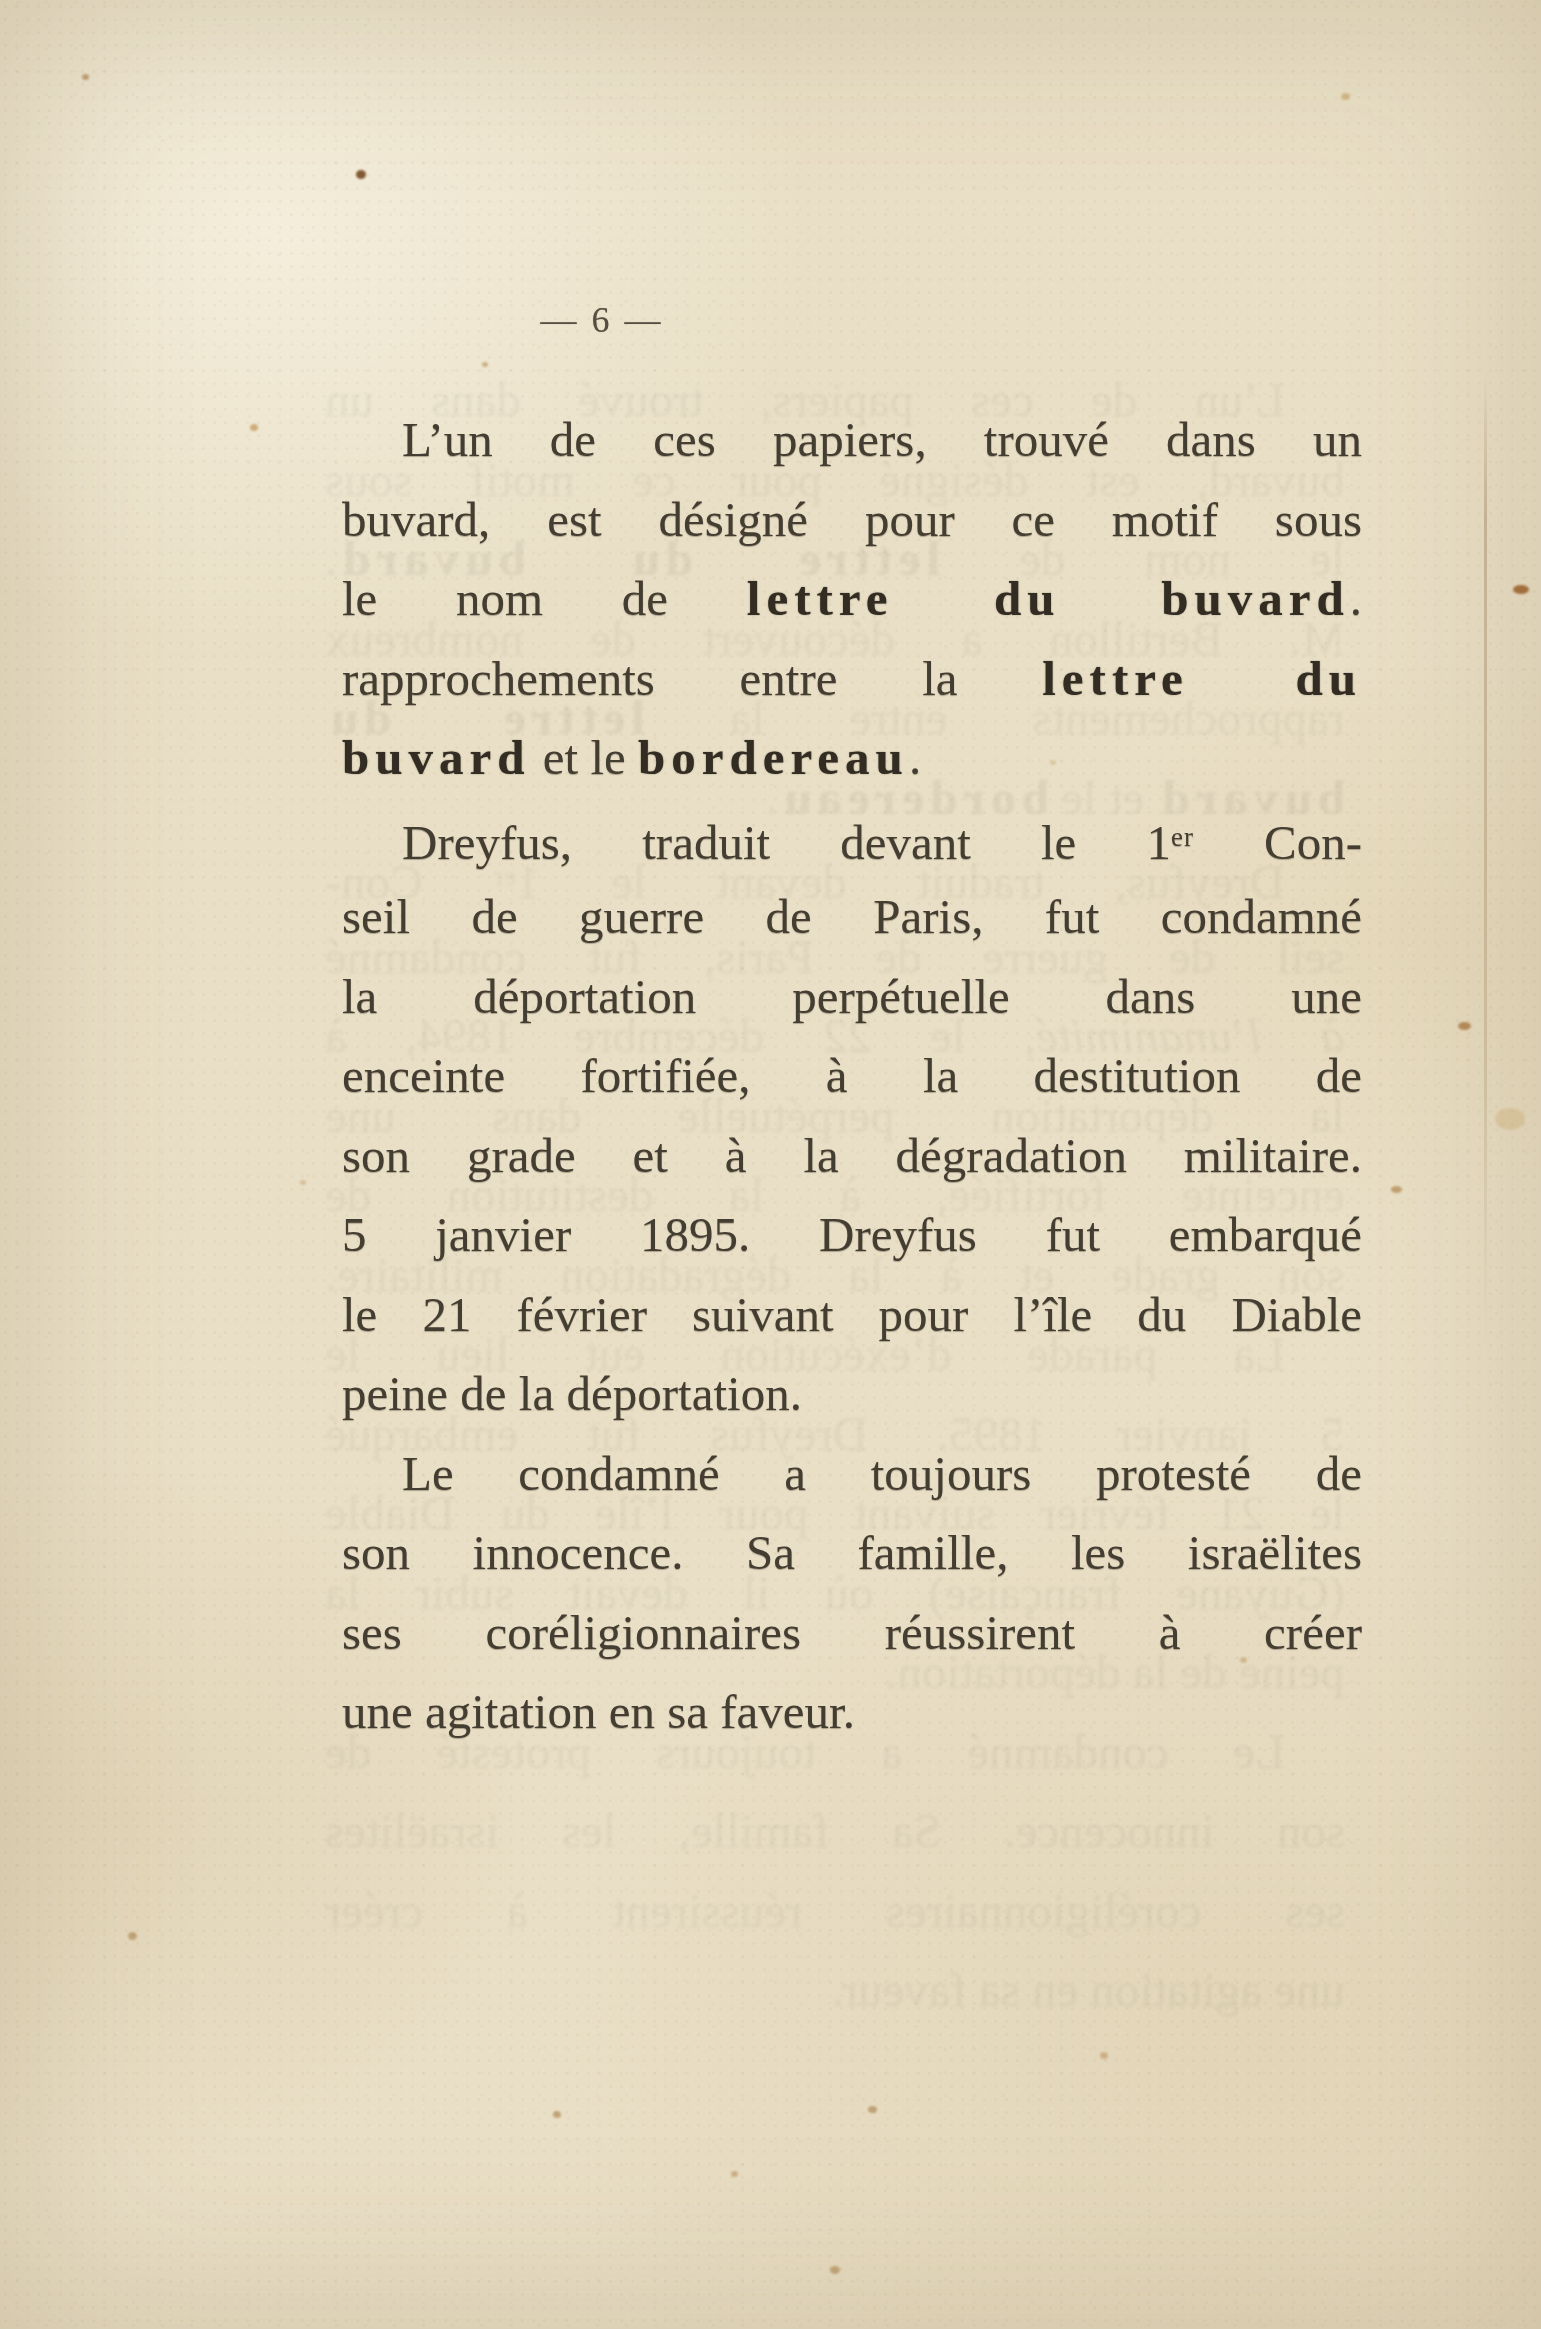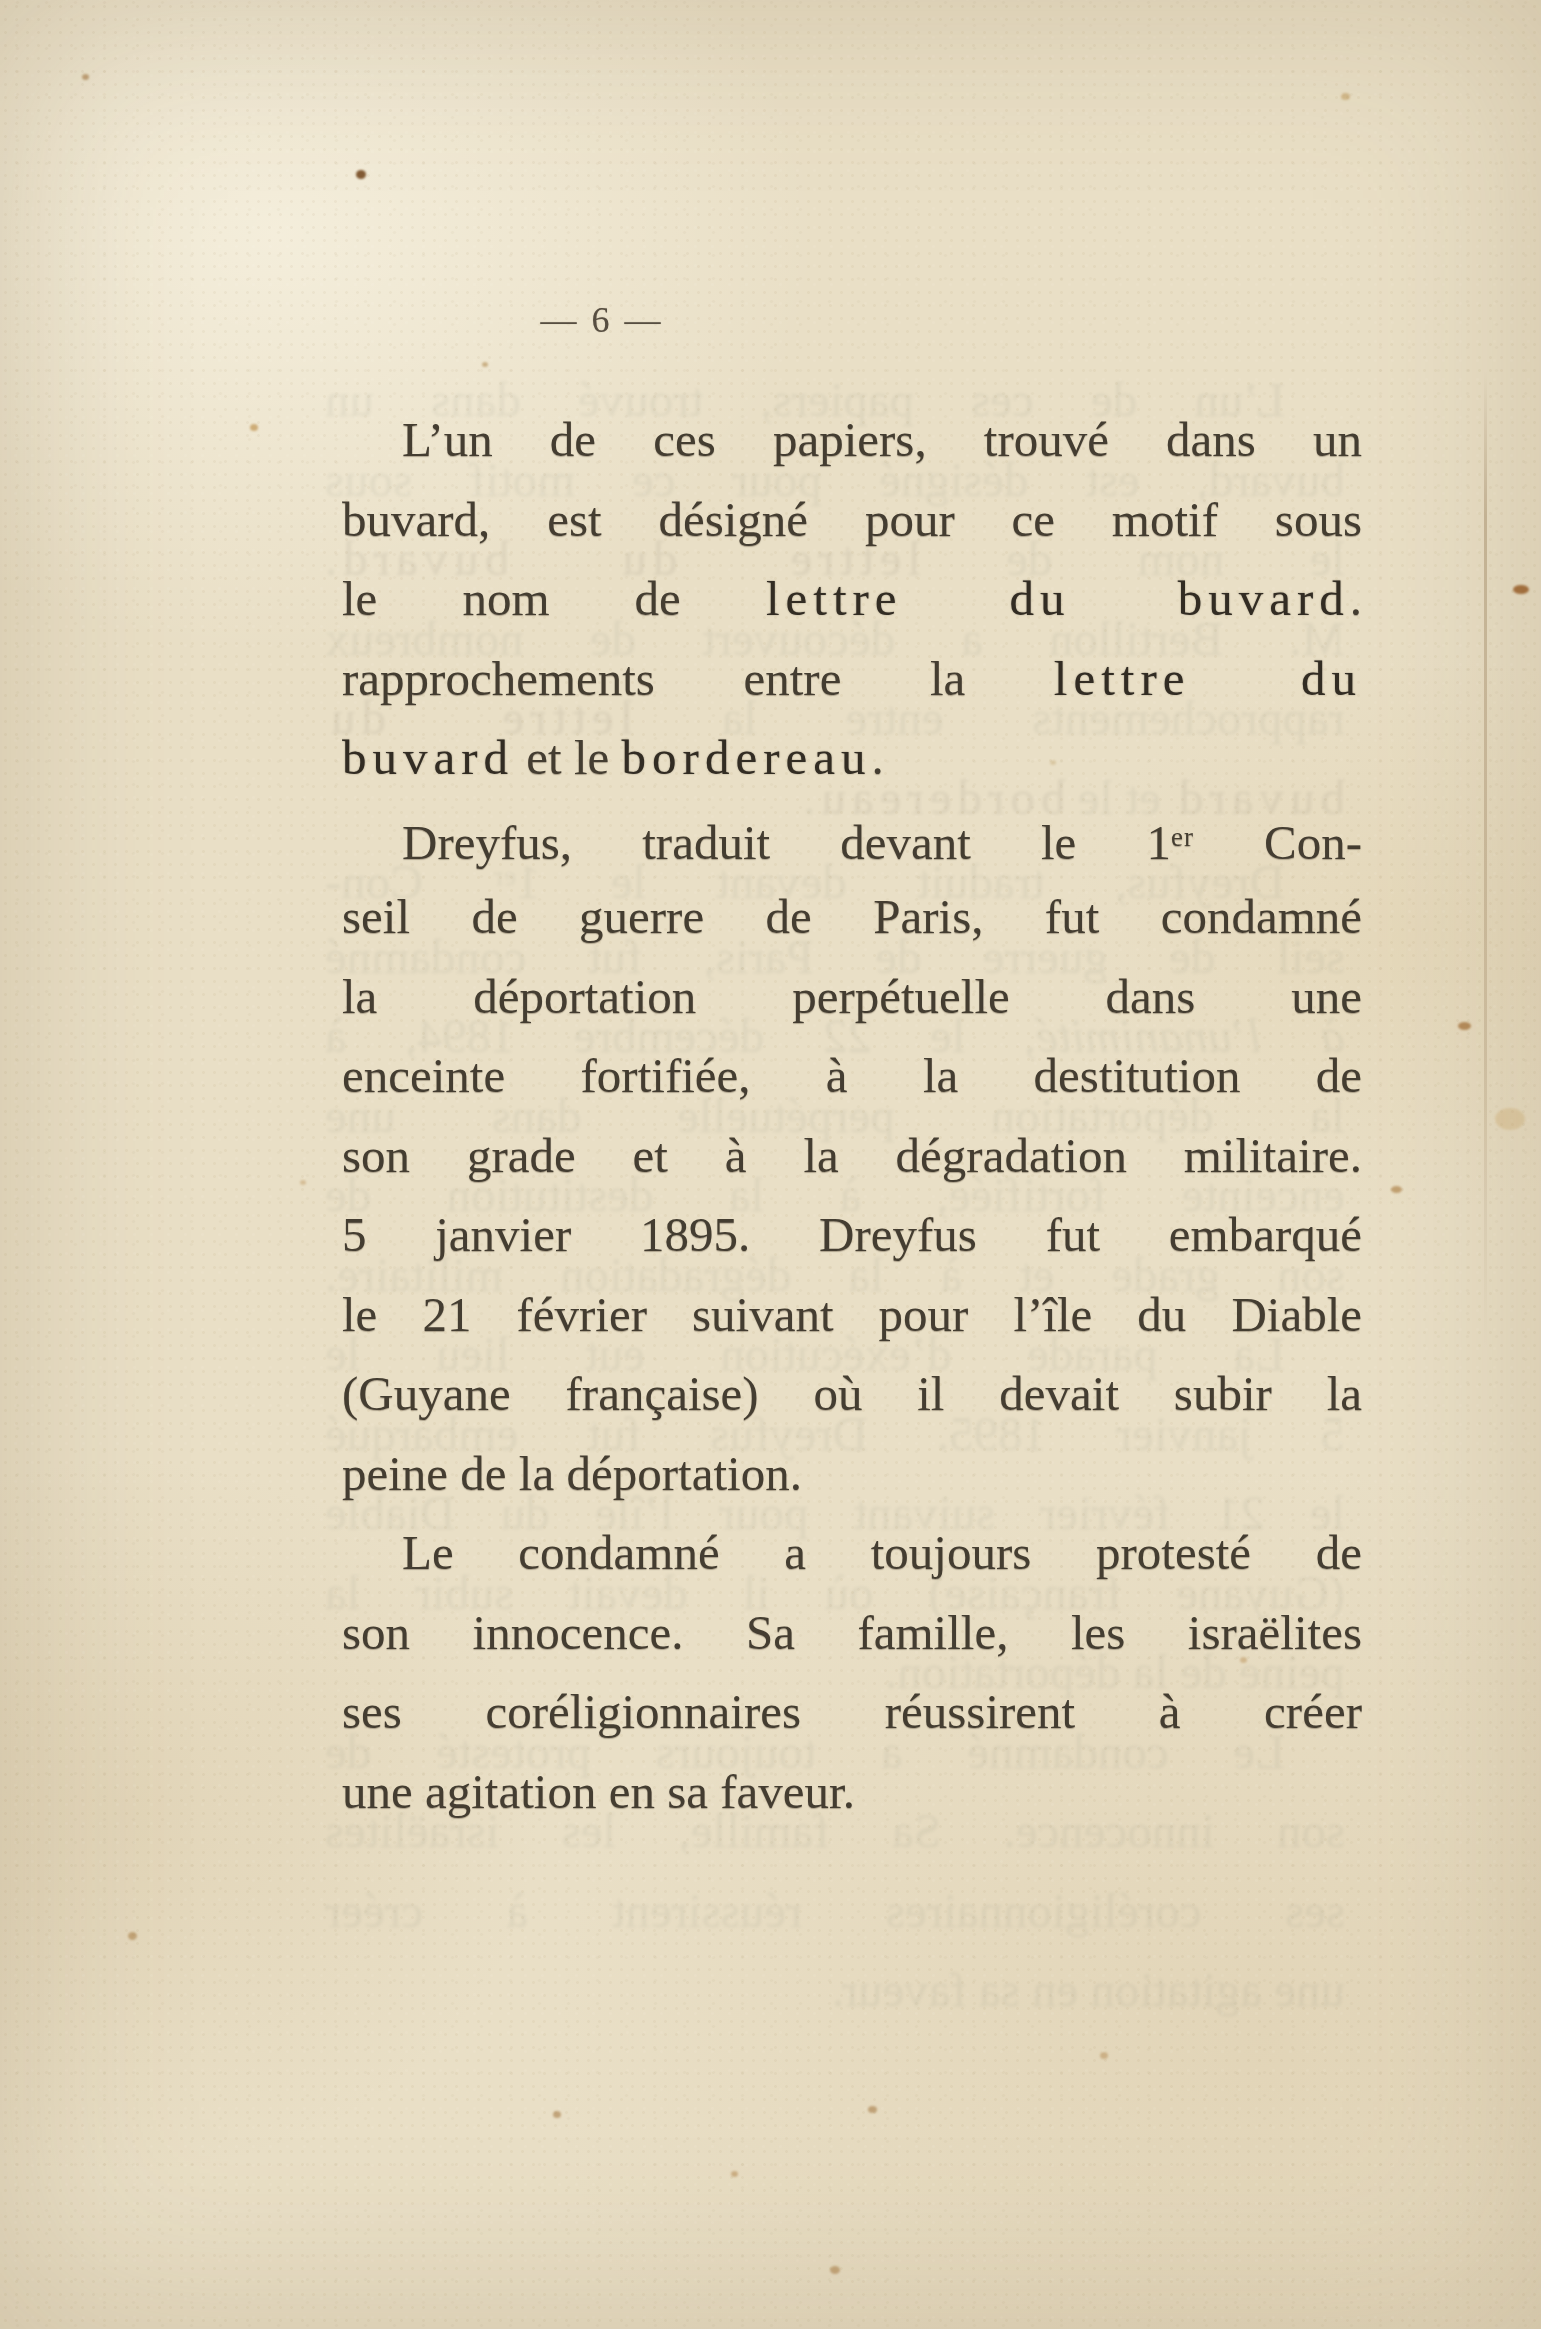--- a/index.html
+++ b/index.html
@@ -54,21 +54,21 @@
     pointer-events:none;
   }
   .line{
     height:79.5px;overflow:hidden;
     text-align:justify;text-align-last:justify;
     text-shadow:0 0.5px 1px rgba(70,58,42,.38);
   }
   .line.end{text-align-last:auto;}
   .line.indent{text-indent:60px;}
   .seg-b{
-    font-weight:normal;letter-spacing:6px;word-spacing:16px;
+    font-weight:bold;letter-spacing:6px;word-spacing:16px;
     color:var(--ink-bold,#322c23);
     text-shadow:0 0 1.5px rgba(45,38,28,.55);
   }
   .seg-i{font-style:italic;}
   .seg-sup{font-size:0.55em;vertical-align:0.5em;letter-spacing:1px;}
   .spot{position:absolute;border-radius:50%;filter:blur(1px);pointer-events:none;}
 </style>
 </head>
 <body>
 
@@ -130,21 +130,20 @@
       <div class="line"><span class="seg">le nom de </span><span class="seg-b">lettre du buvard</span><span class="seg">.</span></div>
       <div class="line"><span class="seg">rapprochements entre la </span><span class="seg-b">lettre du</span></div>
       <div class="line end"><span class="seg-b">buvard</span><span class="seg"> et le </span><span class="seg-b">bordereau</span><span class="seg">.</span></div>
       <div class="line indent"><span class="seg">Dreyfus, traduit devant le 1</span><span class="seg-sup">er</span><span class="seg"> Con-</span></div>
       <div class="line"><span class="seg">seil de guerre de Paris, fut condamné</span></div>
       <div class="line"><span class="seg">la déportation perpétuelle dans une</span></div>
       <div class="line"><span class="seg">enceinte fortifiée, à la destitution de</span></div>
       <div class="line"><span class="seg">son grade et à la dégradation militaire.</span></div>
       <div class="line"><span class="seg">5 janvier 1895. Dreyfus fut embarqué</span></div>
       <div class="line"><span class="seg">le 21 février suivant pour l’île du Diable</span></div>
-      <div class="line"><span class="seg">(Guyane française) où il devait subir la</span></div>
       <div class="line end"><span class="seg">peine de la déportation.</span></div>
       <div class="line indent"><span class="seg">Le condamné a toujours protesté de</span></div>
       <div class="line"><span class="seg">son innocence. Sa famille, les israëlites</span></div>
       <div class="line"><span class="seg">ses coréligionnaires réussirent à créer</span></div>
       <div class="line end"><span class="seg">une agitation en sa faveur.</span></div>
     </div>
 
   <div class="vignette"></div>
 </div>
 

